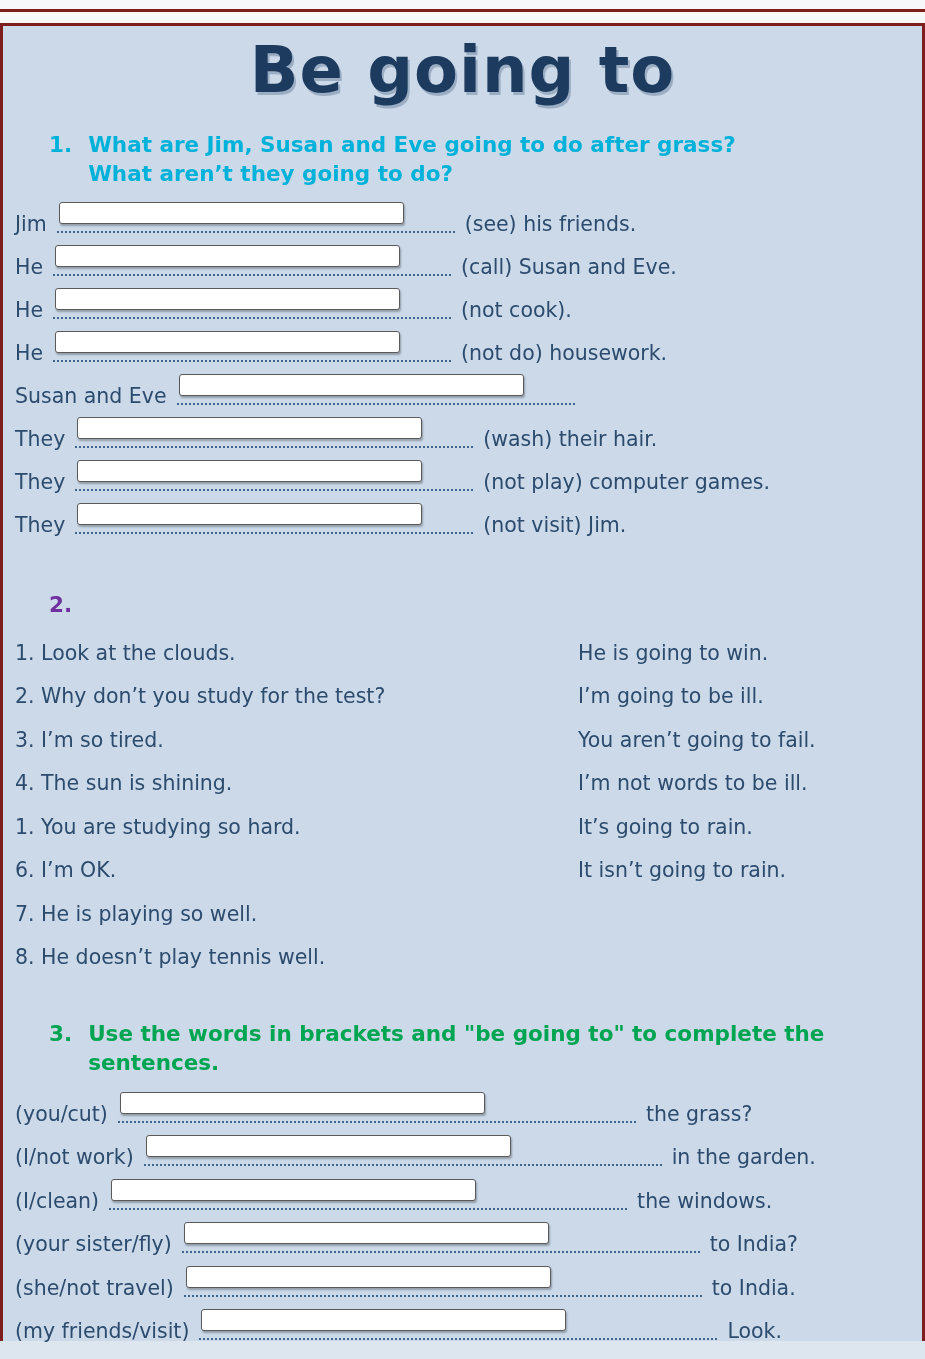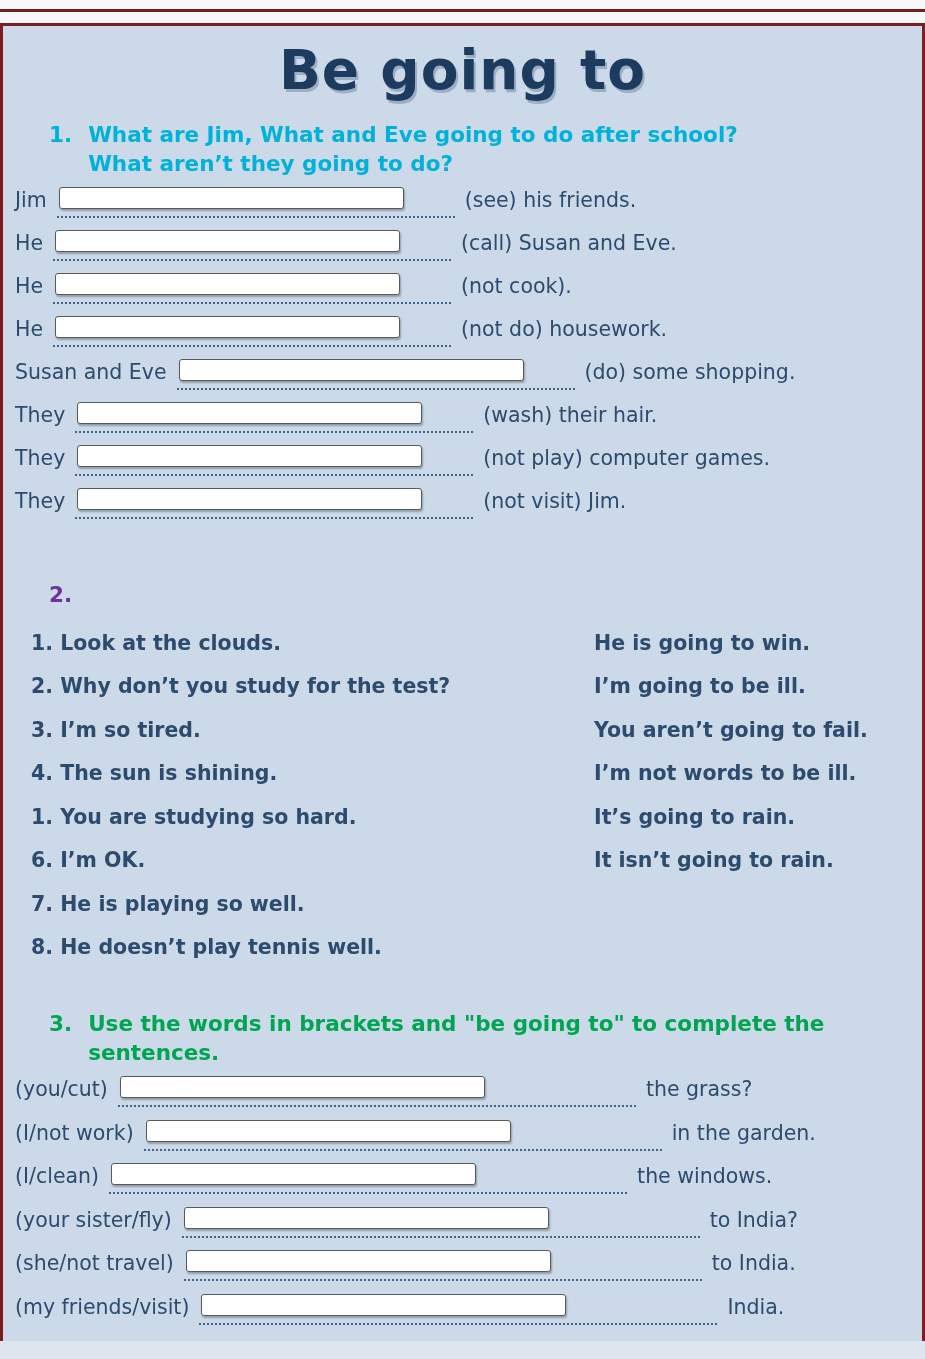--- a/index.html
+++ b/index.html
@@ -17,46 +17,46 @@
     background: #cbd9e9;
     border-left: 3px solid #7d1d1d;
     border-right: 3px solid #7d1d1d;
     height: 1315px;
     padding-top: 12px;
   }
   .bottombar { height: 18px; background: #dde5ef; }
 
   .title {
     text-align: center;
-    font-size: 55px;
+    font-size: 64px;
     font-weight: bold;
     color: #1d3b5e;
     letter-spacing: 1px;
     text-shadow: 2px 3px 0 rgba(70,95,130,.35);
     line-height: 64px;
-    margin-bottom: 18px;
+    margin-bottom: 28px;
   }
 
   .sec-head {
     display: flex;
     gap: 16px;
     font-weight: bold;
     font-size: 21.5px;
     margin: 0 0 10px 46px;
     line-height: 29px;
   }
   .sec-head .num { flex: none; }
   .c-cyan  { color: #00b2d9; }
   .c-purple{ color: #7030a0; }
   .c-green { color: #00a551; }
 
   
   .fill {
     display: flex;
-    align-items: flex-start;
+    align-items: flex-end;
     height: 43px;
     padding: 0 0 5px 12px;
     font-size: 20.5px;
     white-space: nowrap;
   }
   .blank {
     position: relative;
     flex: none;
     height: 30px;
     margin: 0 10px 3px 10px;
@@ -78,21 +78,21 @@
     font-size: 15px;
     color: #2c4b6d;
   }
   .b1 .abox { width: 345px; }
   .b3 .abox { width: 365px; }
 
   .gap-lg { height: 48px; }
   .gap-md { height: 40px; }
 
   
-  .match { display: flex; padding-left: 28px; font-size: 20.5px; margin-top: 12px; font-weight: bold; }
+  .match { display: flex; padding-left: 12px; font-size: 20.5px; margin-top: 12px; }
   .match .left  { flex: none; width: 563px; }
   .match .right { flex: 1; }
   .mi { height: 43.5px; display: flex; align-items: center; cursor: pointer; }
 
   .sec3 .fill { height: 43.5px; }
 </style>
 </head>
 <body>
 
 <div class="topbar">
@@ -101,21 +101,21 @@
 </div>
 
 <div class="page">
 
   <h1 class="title">Be going to</h1>
 
   <div class="sec1">
     <div class="sec-head c-cyan">
       <span class="num">1.</span>
       <span>
-        <span>What are Jim, What and Eve going to do after school?</span><br>
+        <span>What are Jim, Susan and Eve going to do after grass?</span><br>
         <span>What aren’t they going to do?</span>
       </span>
     </div>
 
     <div class="fill">
       <span>Jim</span>
       <span class="blank b1">
           <input type="text" class="abox" style="">
         </span>
       <span>(see) his friends.</span>
@@ -139,21 +139,20 @@
       <span class="blank b1">
           <input type="text" class="abox" style="">
         </span>
       <span>(not do) housework.</span>
     </div>
     <div class="fill">
       <span>Susan and Eve</span>
       <span class="blank b1">
           <input type="text" class="abox" style="">
         </span>
-      <span>(do) some shopping.</span>
     </div>
     <div class="fill">
       <span>They</span>
       <span class="blank b1">
           <input type="text" class="abox" style="">
         </span>
       <span>(wash) their hair.</span>
     </div>
     <div class="fill">
       <span>They</span>
@@ -241,19 +240,19 @@
       <span class="blank b3">
           <input type="text" class="abox" style="">
         </span>
       <span>to India.</span>
     </div>
     <div class="fill">
       <span>(my friends/visit)</span>
       <span class="blank b3">
           <input type="text" class="abox" style="">
         </span>
-      <span>India.</span>
+      <span>Look.</span>
     </div>
   </div>
 
 </div>
 
 <div class="bottombar"></div>
 
 </body></html>

